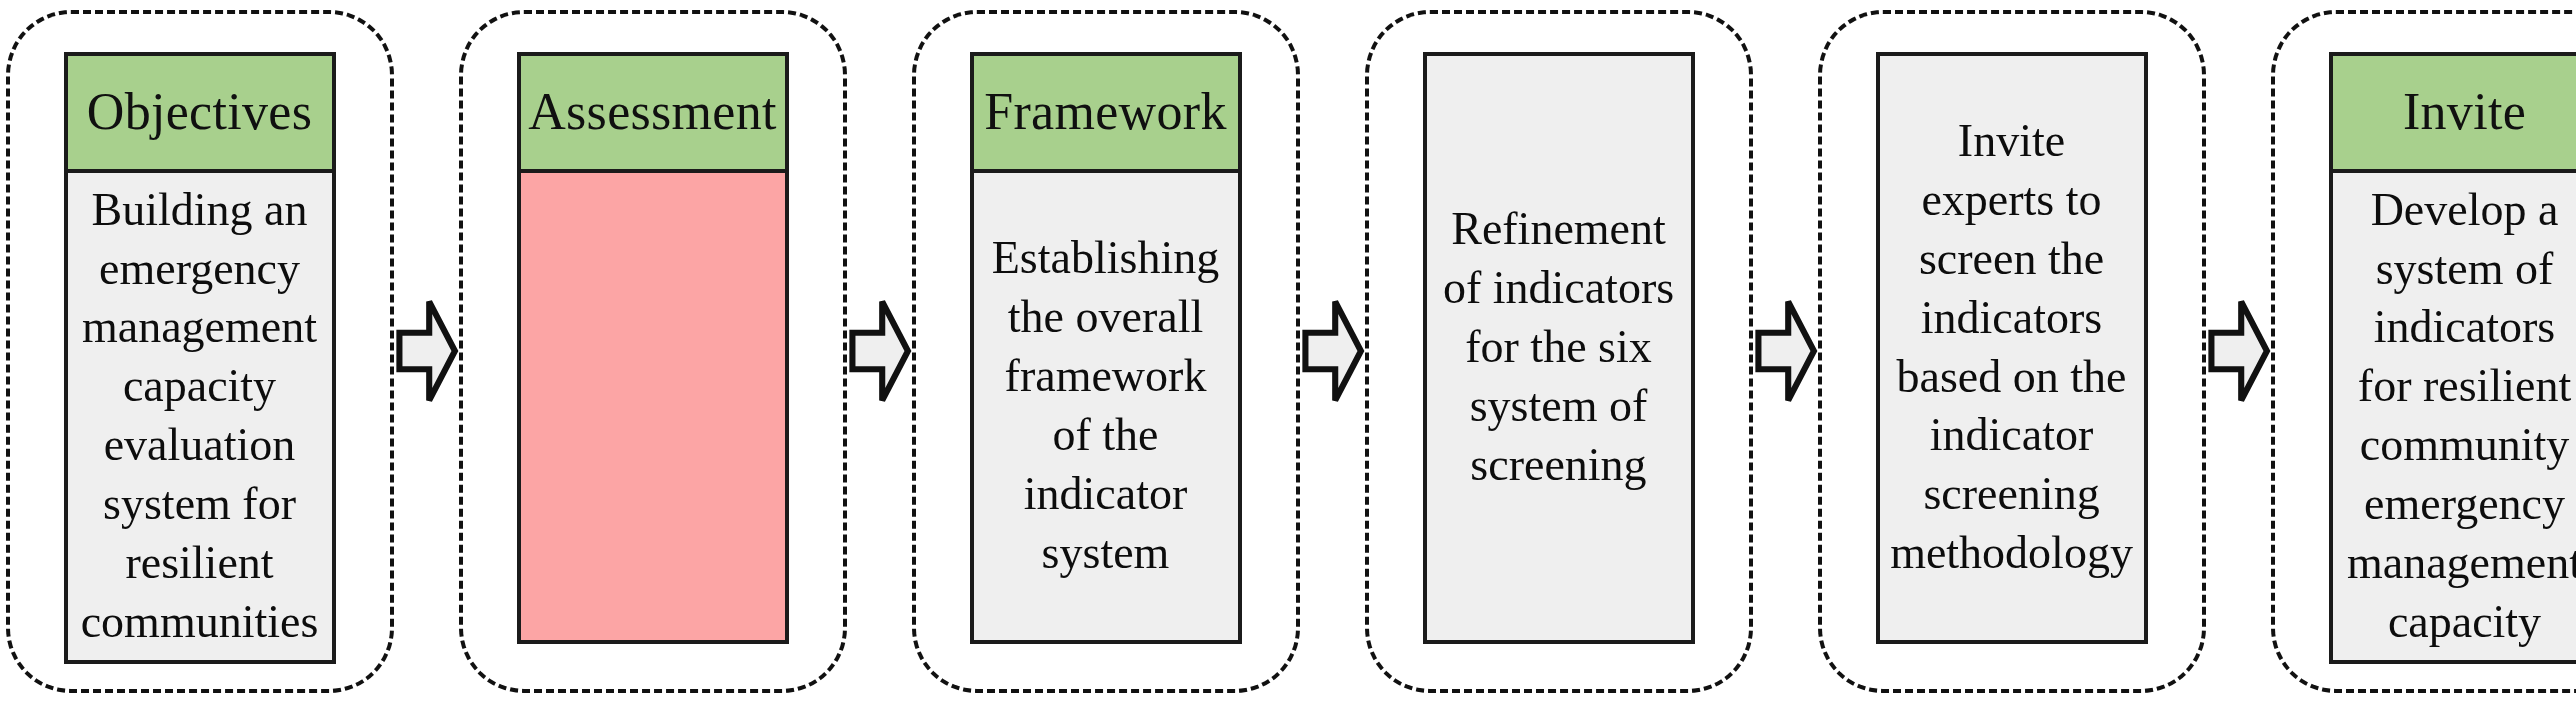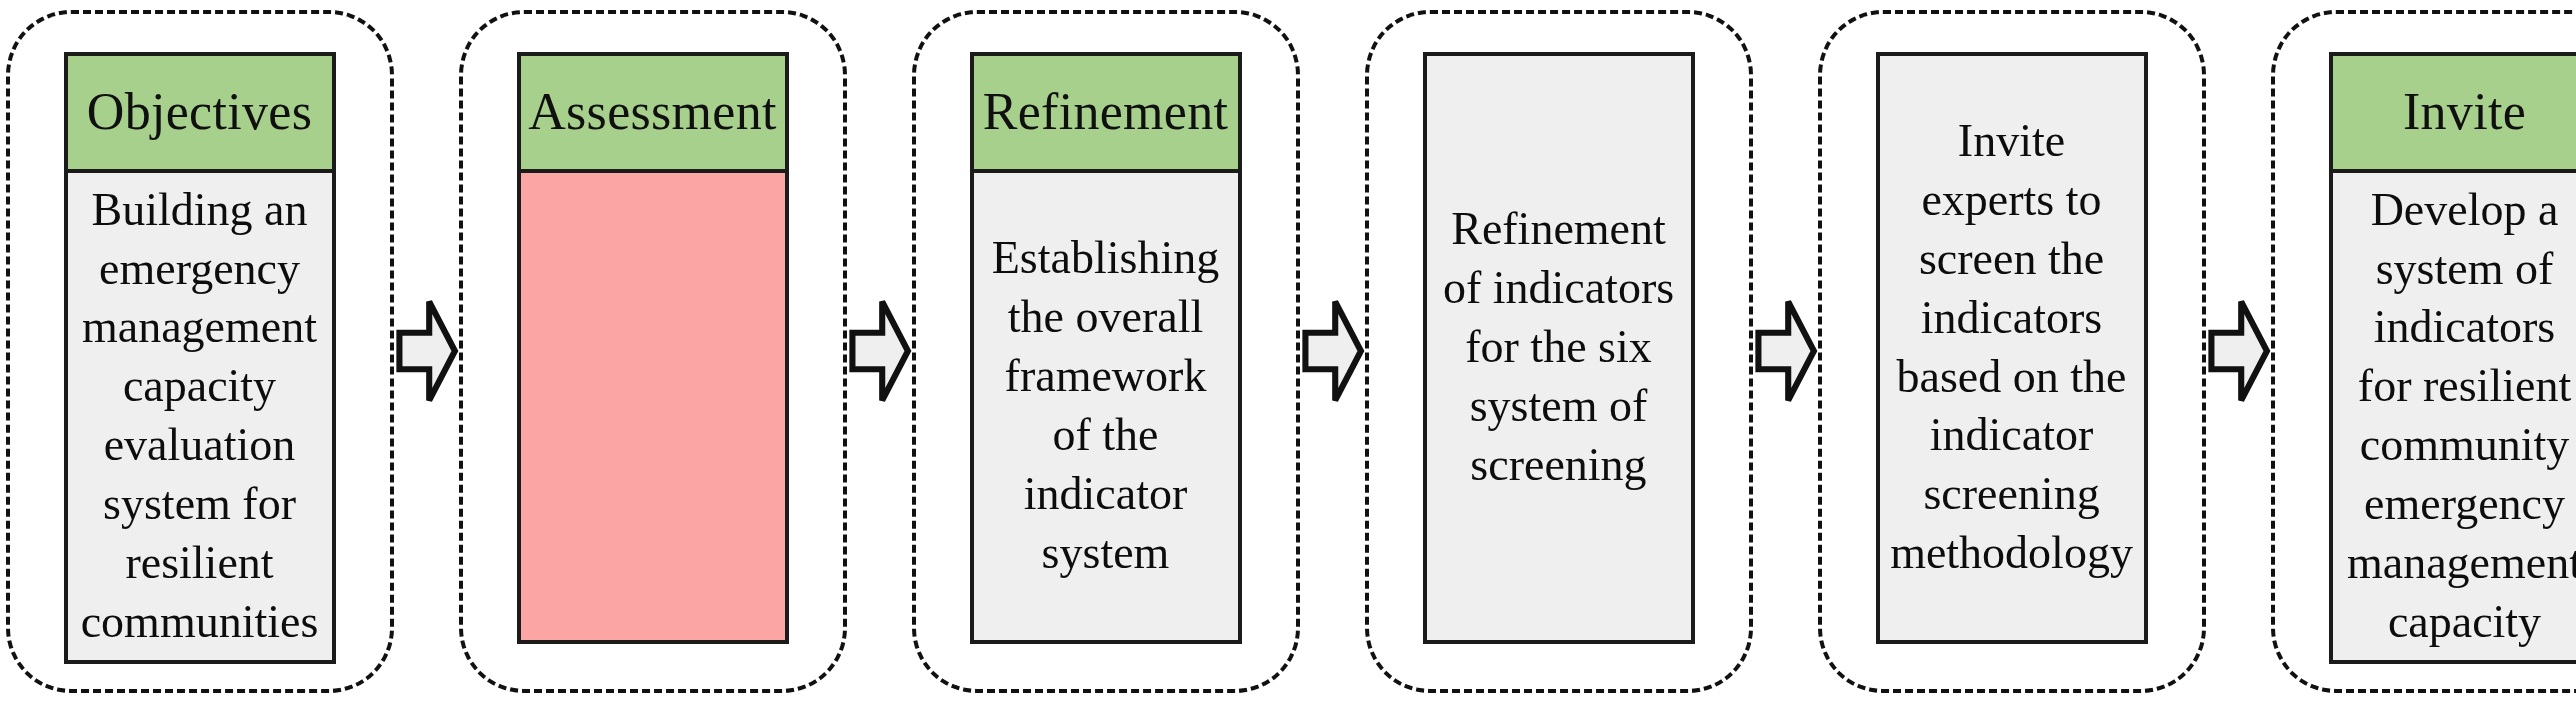--- a/index.html
+++ b/index.html
@@ -150,21 +150,21 @@
 
     <div class="connector">
       <svg viewBox="0 0 96 170">
         <path d="M 8 58 L 52 58 L 52 12 L 90 85 L 52 158 L 52 112 L 8 112 Z" fill="#efefef" stroke="#111111" stroke-width="9" stroke-linejoin="miter" stroke-linecap="butt"></path>
       </svg>
     </div>
 
     <div class="stage-outer">
       <div class="stage-card">
         <div class="stage-header">
-          <span class="stage-header-label">Refinement</span>
+          <span class="stage-header-label">Framework</span>
         </div>
         <div class="stage-body">
           <span class="stage-body-text">Establishing the overall framework of the indicator system</span>
         </div>
       </div>
     </div>
 
     <div class="connector">
       <svg viewBox="0 0 96 170">
         <path d="M 8 58 L 52 58 L 52 12 L 90 85 L 52 158 L 52 112 L 8 112 Z" fill="#efefef" stroke="#111111" stroke-width="9" stroke-linejoin="miter" stroke-linecap="butt"></path>

